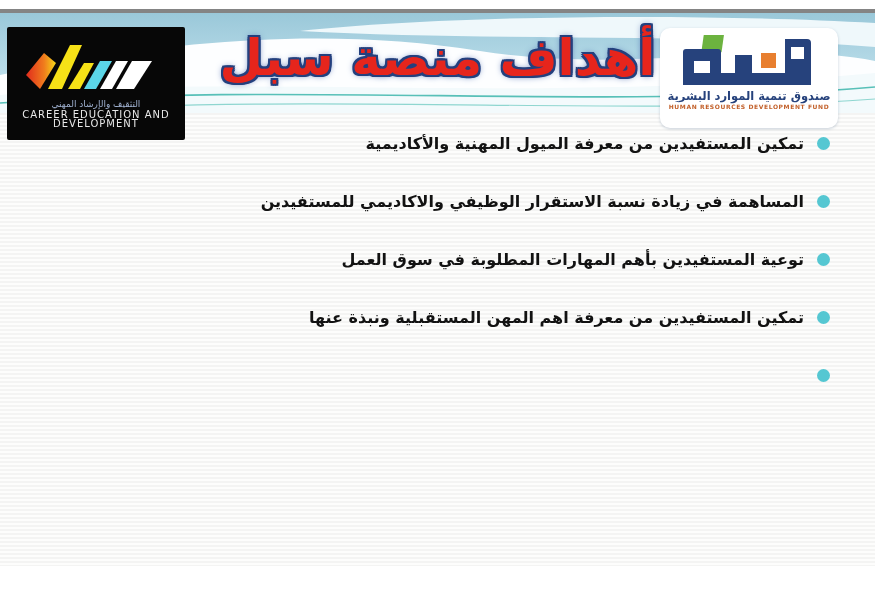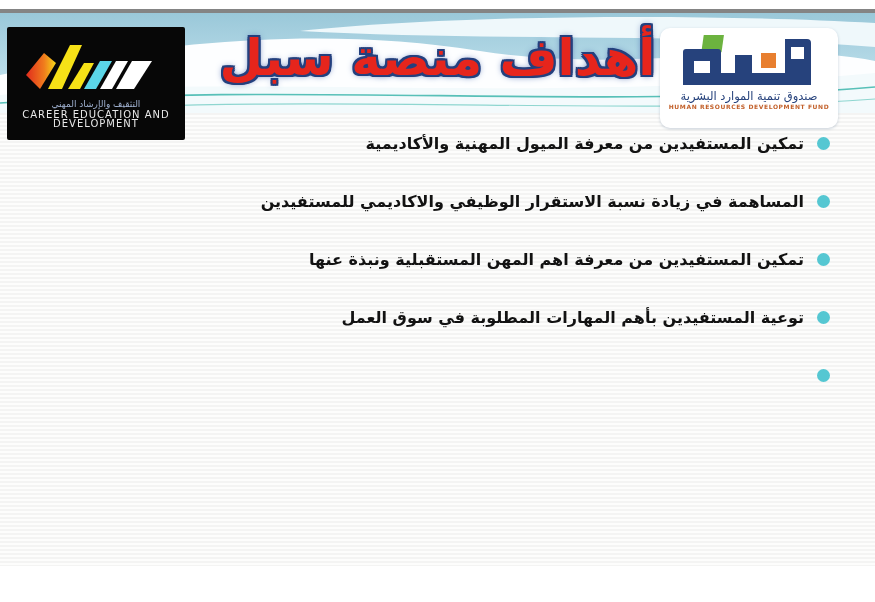--- a/index.html
+++ b/index.html
@@ -38,21 +38,21 @@
   .logo-left svg{display:block;margin:14px auto 2px auto;}
   .logo-left .ar{direction:rtl;font-size:9px;color:#9fb0cf;letter-spacing:2px;line-height:11px;}
   .logo-left .en{font-size:10px;color:#e8e8e8;letter-spacing:1px;line-height:9px;}
   
   .logo-right{
     position:absolute;top:28px;left:660px;width:178px;height:100px;
     background:#ffffff;border-radius:10px;box-shadow:0 1px 3px rgba(40,70,110,.25);
     text-align:center;
   }
   .logo-right svg{display:block;margin:7px auto 0 auto;}
-  .logo-right .ar{direction:rtl;font-size:11.5px;font-weight:normal;color:#26427c;line-height:14px;}
+  .logo-right .ar{direction:rtl;font-size:11.5px;font-weight:bold;color:#26427c;line-height:14px;}
   .logo-right .en{font-size:6px;font-weight:bold;color:#c2602a;letter-spacing:.6px;line-height:8px;}
   
   .bullets{
     position:absolute;top:114px;left:0;width:875px;
     direction:rtl;padding-right:45px;box-sizing:border-box;
   }
   .b-line{height:58px;display:flex;align-items:center;}
   .b-line .dot{
     width:13px;height:13px;border-radius:50%;
     background:#55c7d2;margin-left:13px;flex:0 0 auto;
@@ -129,22 +129,22 @@
   <div class="b-line">
     <span class="dot"></span>
     <span class="txt">تمكين المستفيدين من معرفة الميول المهنية والأكاديمية</span>
   </div>
   <div class="b-line">
     <span class="dot"></span>
     <span class="txt">المساهمة في زيادة نسبة الاستقرار الوظيفي والاكاديمي للمستفيدين</span>
   </div>
   <div class="b-line">
     <span class="dot"></span>
-    <span class="txt">تمكين المستفيدين من معرفة اهم المهن المستقبلية ونبذة عنها</span>
+    <span class="txt">توعية المستفيدين بأهم المهارات المطلوبة في سوق العمل</span>
   </div>
   <div class="b-line">
     <span class="dot"></span>
-    <span class="txt">توعية المستفيدين بأهم المهارات المطلوبة في سوق العمل</span>
+    <span class="txt">تمكين المستفيدين من معرفة اهم المهن المستقبلية ونبذة عنها</span>
   </div>
   <div class="b-line">
     <span class="dot"></span>
   </div>
 </div>
 
 </body></html>

